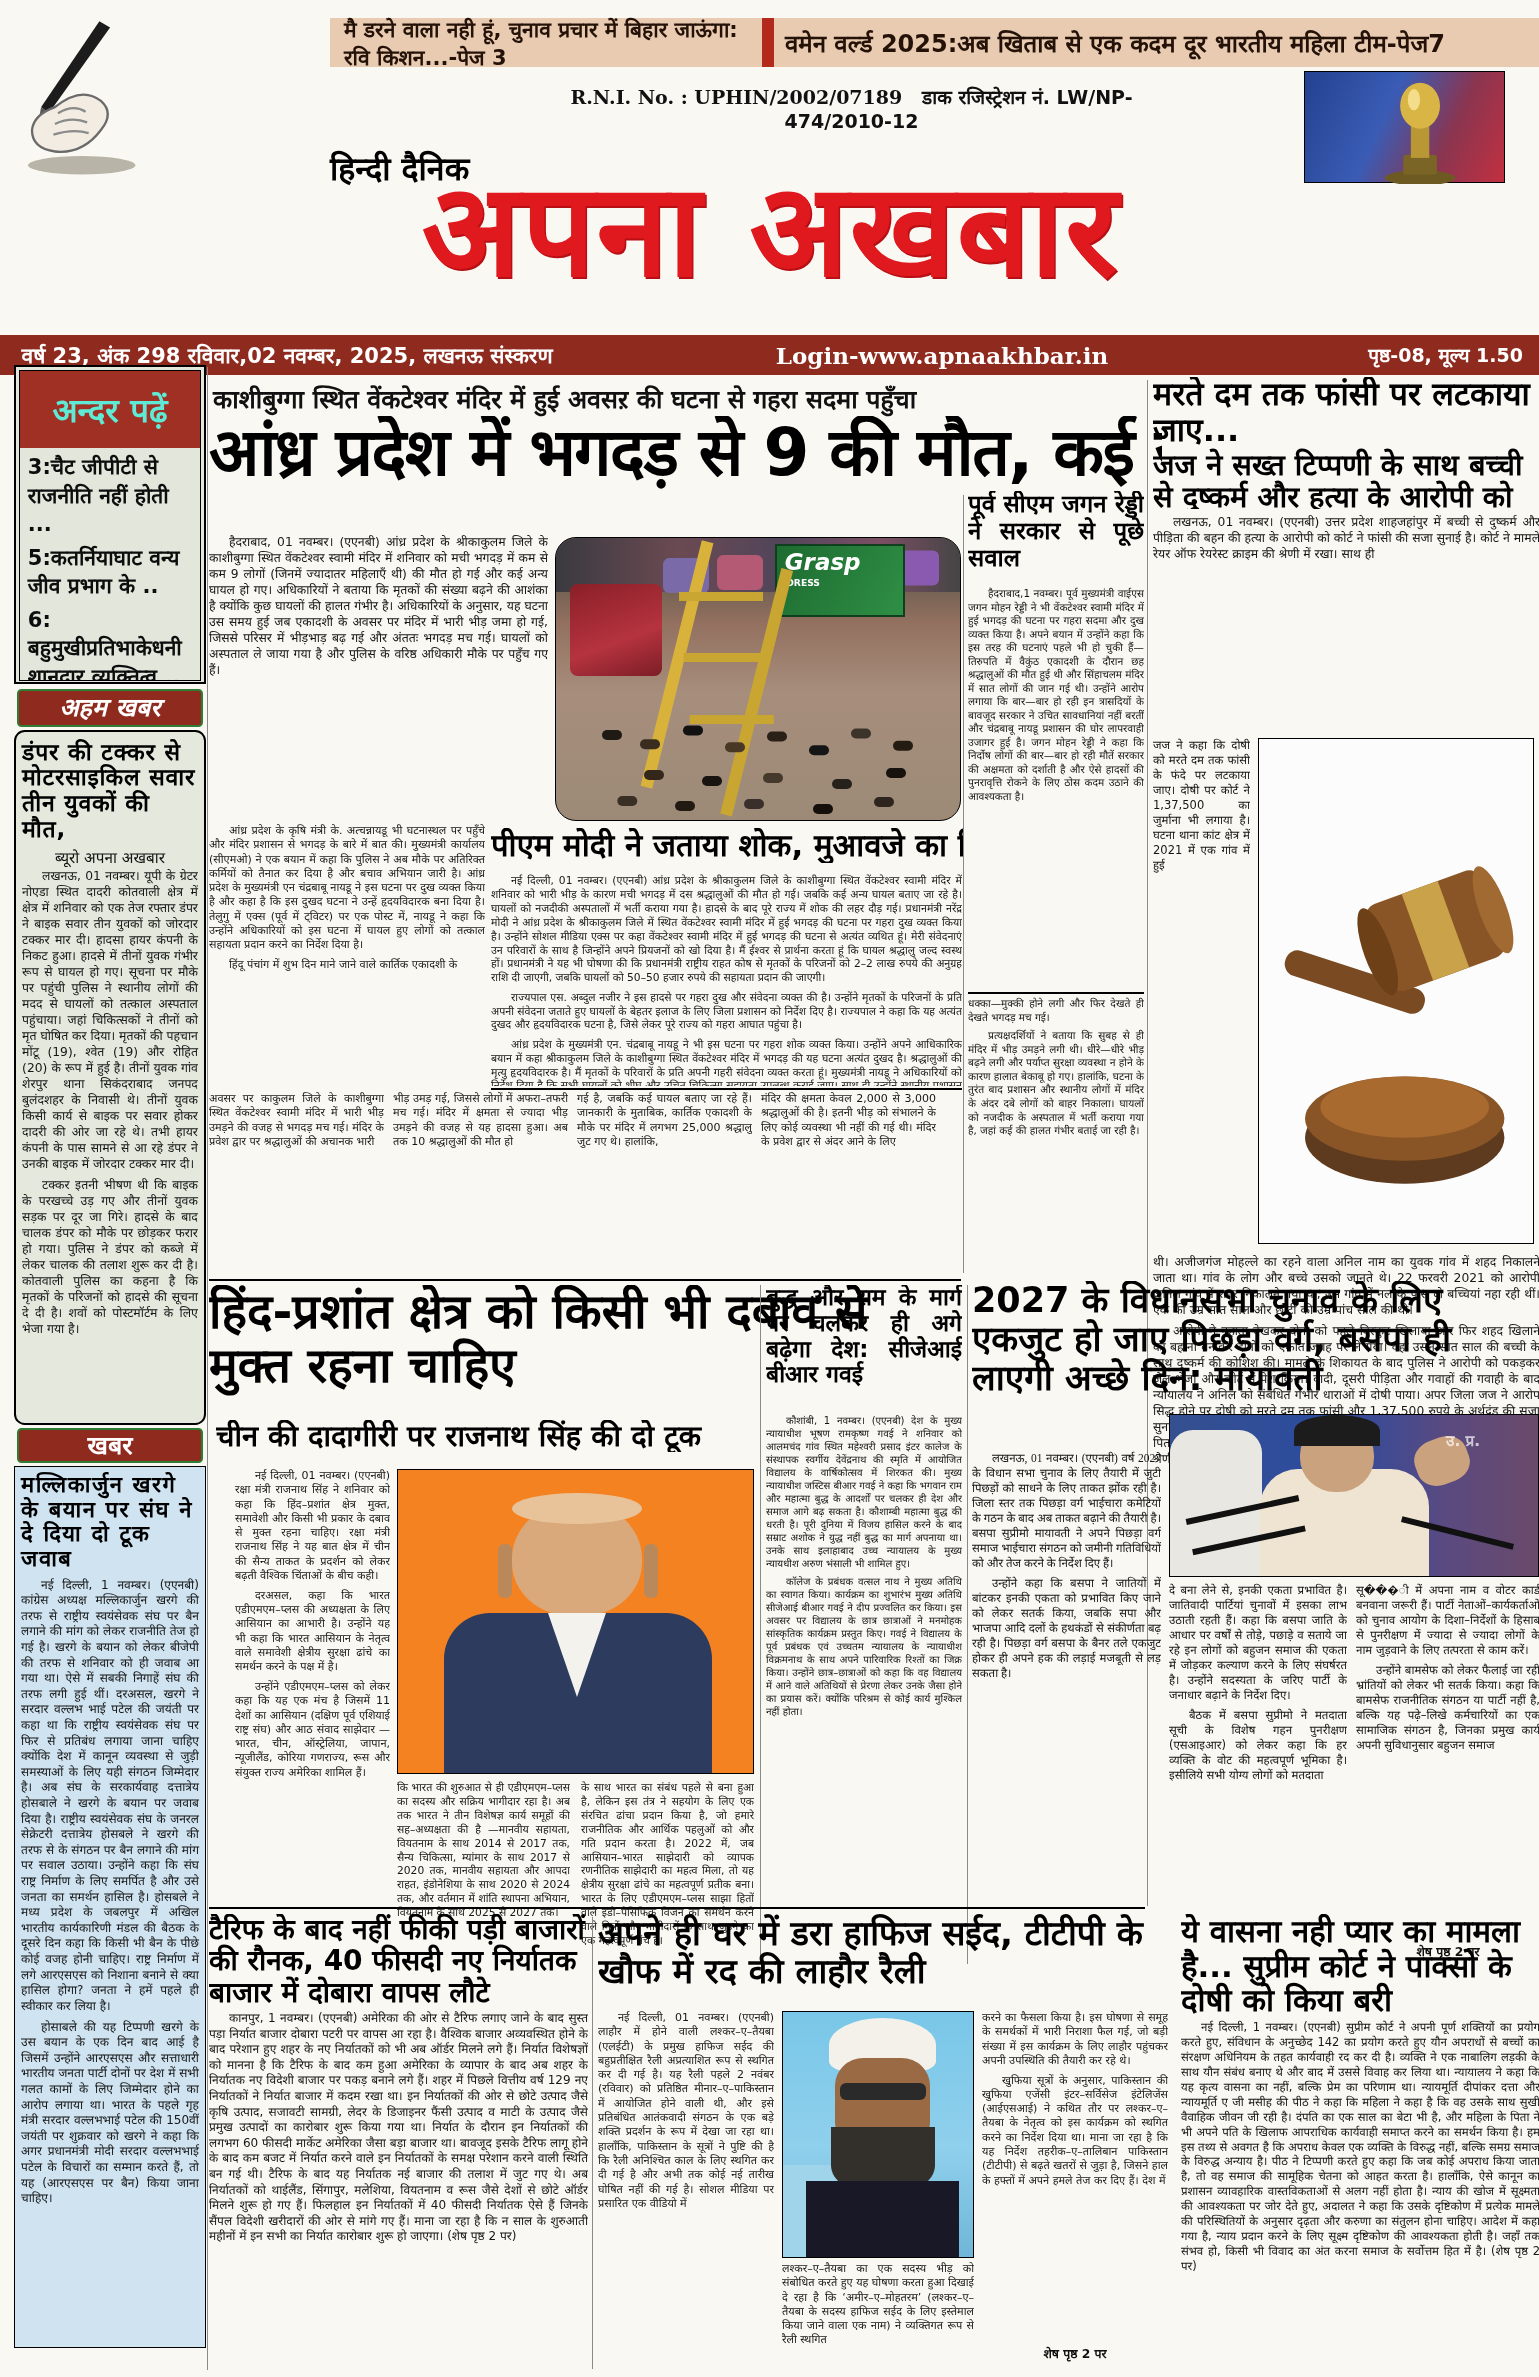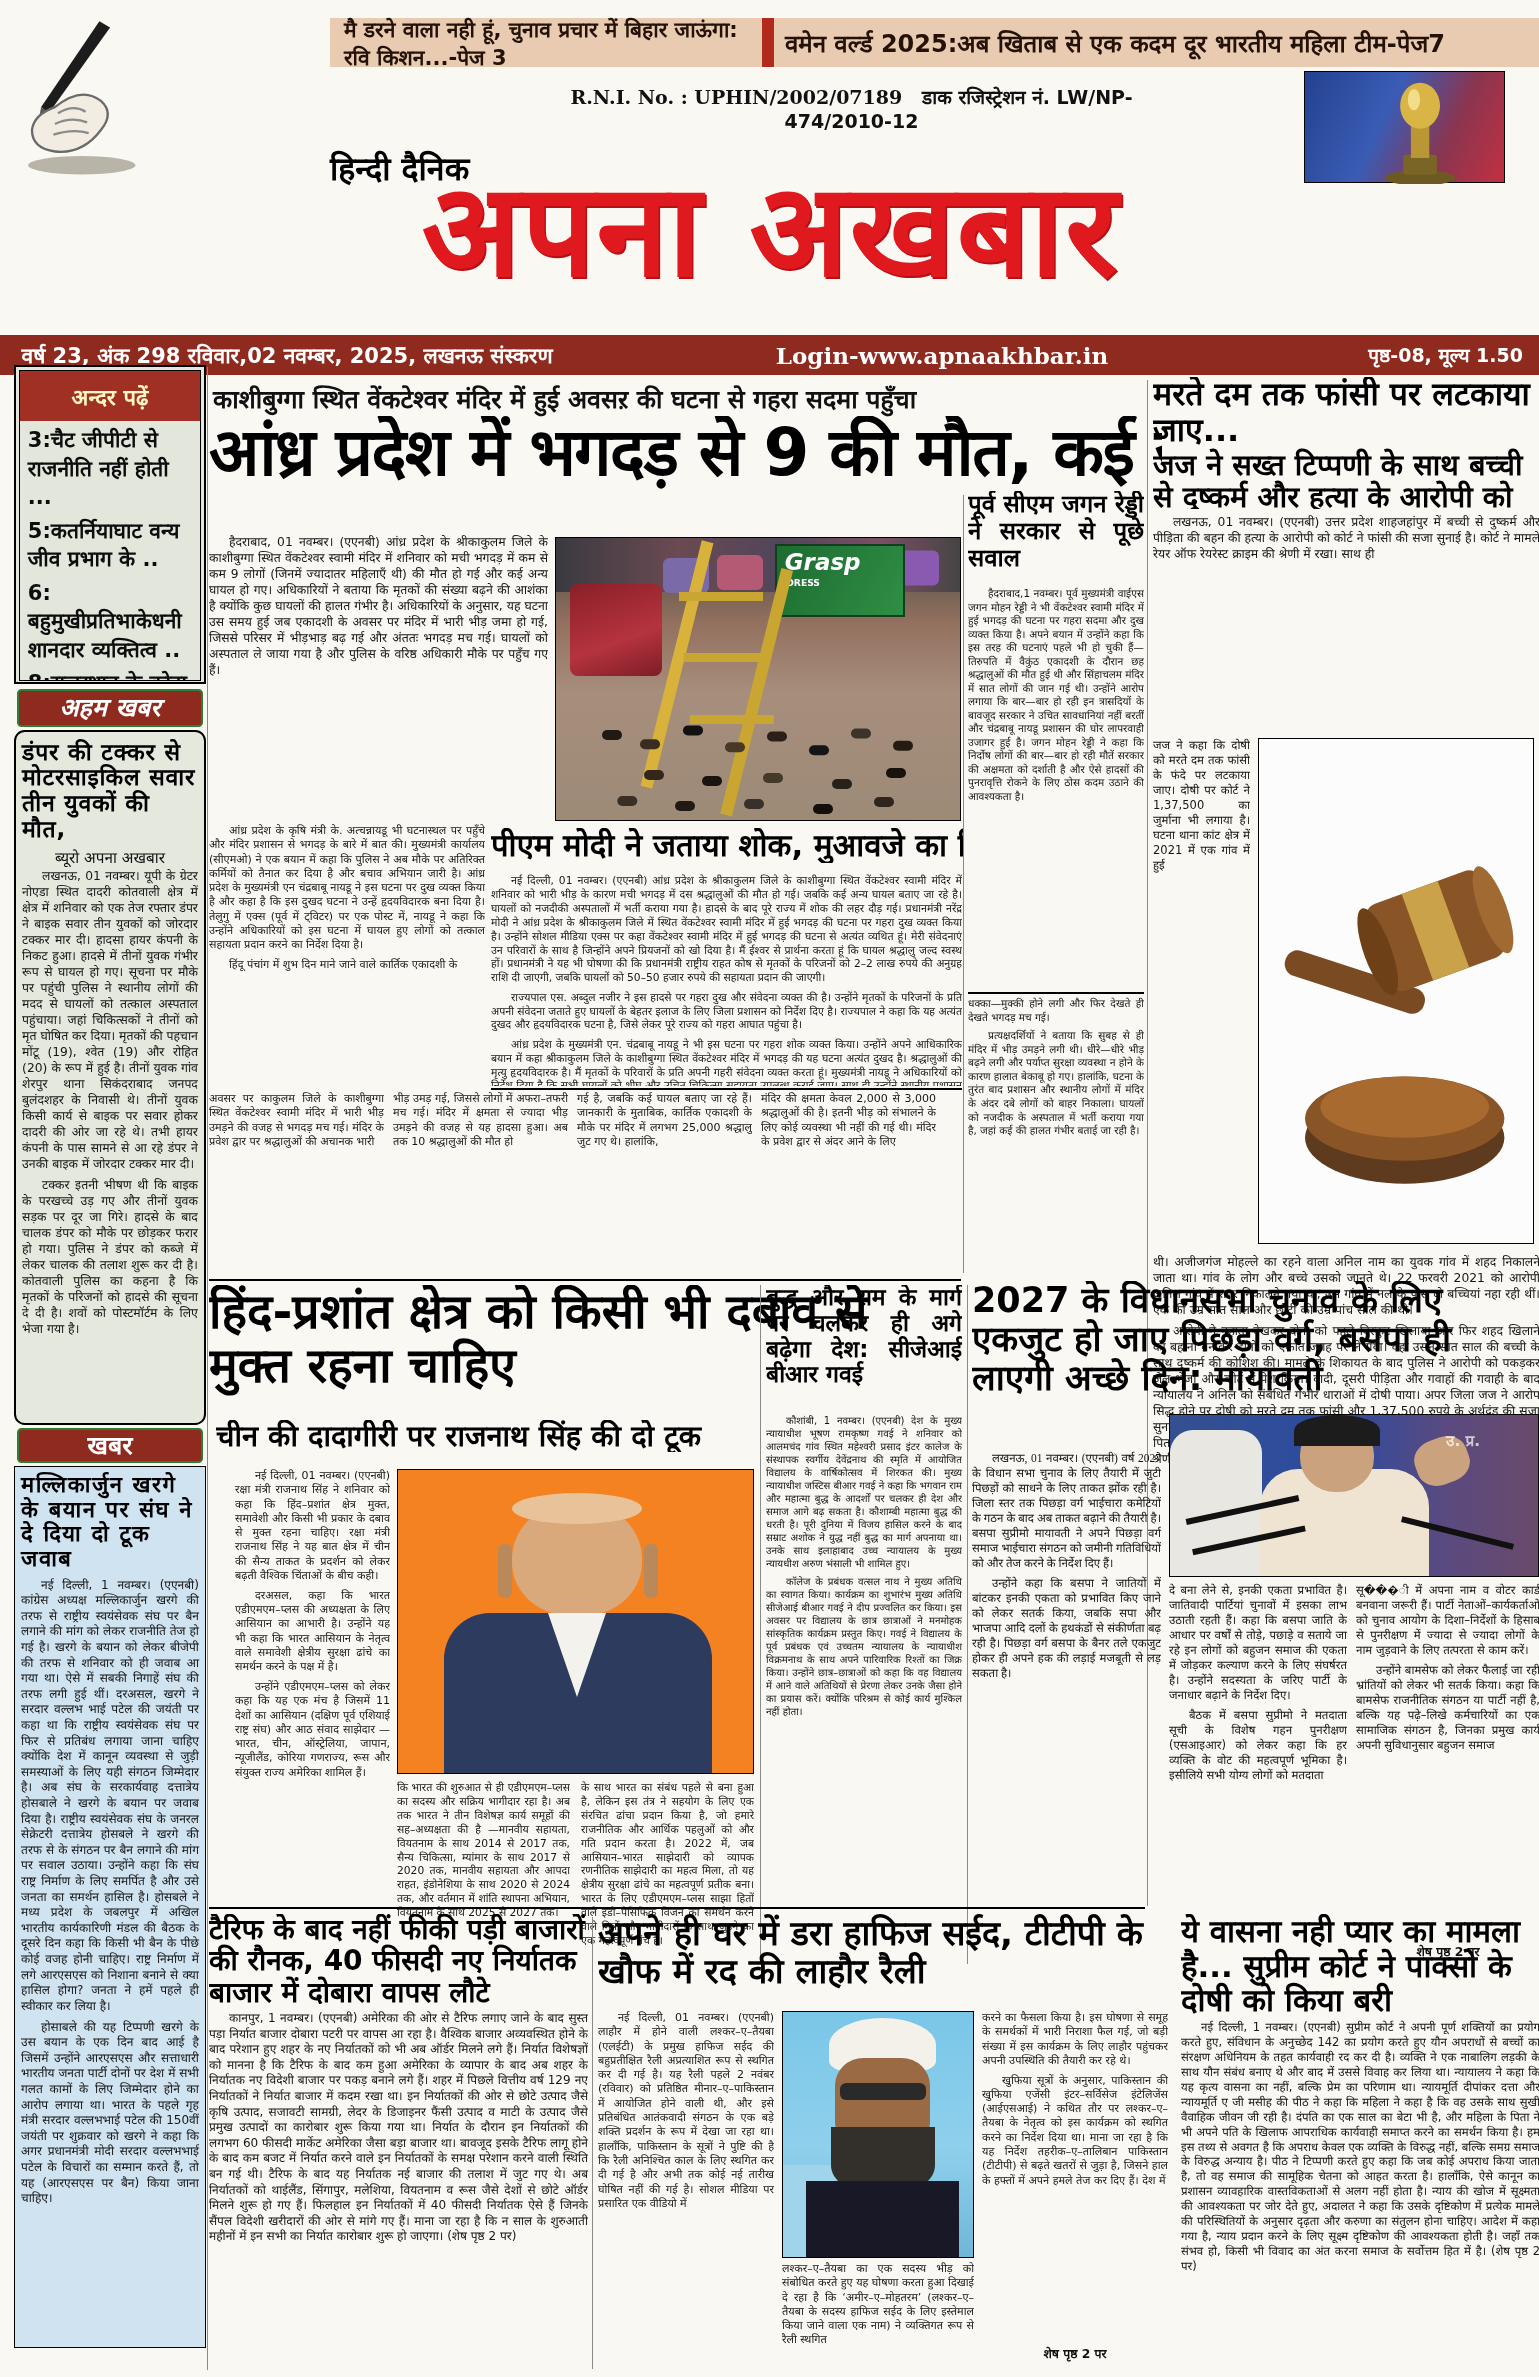--- a/index.html
+++ b/index.html
@@ -18,21 +18,21 @@
   .banner{background:#e8cbb1;display:flex;align-items:center;}
   .banner .lt{font-weight:bold;font-size:21px;color:#241208;padding-left:14px;width:418px;}
   .banner .sep{width:12.3px;height:100%;background:#b22a1e;}
   .banner .rt{font-weight:bold;font-size:24px;color:#241208;padding-left:10.7px;flex:1;}
   .rni{font-family:"DejaVu Serif",serif;font-weight:bold;font-size:19px;text-align:center;}
   .masthead{color:#e0191f;font-weight:900;font-size:129px;text-align:center;line-height:1.0;letter-spacing:1.5px;text-shadow:1.5px 1.5px 0 #b80f14;}
   .datebar{background:#8e2a1e;color:#fff;display:flex;align-items:center;font-weight:bold;font-size:21px;}
   
   .sbox{border:2.3px solid #000;background:#e2e6db;}
   .sbox .inner{border:1.5px solid #000;margin:3.1px;height:calc(100% - 6.1px);overflow:hidden;}
-  .redhead{background:#a03024;color:#fef9c3;font-weight:bold;text-align:center;font-size:22px;padding:10px 0;}
+  .redhead{background:#a03024;color:#5eead4;font-weight:bold;text-align:center;font-size:33px;padding:16px 0;}
   .insideitem{font-weight:bold;font-size:21px;line-height:1.35;padding:5.4px 7.7px 0 7.7px;color:#0d0d0d;}
   .greenbar{background:#8e2a1e;border:2.3px solid #2e7d32;color:#fff;font-weight:bold;text-align:center;font-size:25px;line-height:1.25;border-radius:4.6px;}
   .roundbox{border:2.3px solid #000;border-radius:10.7px;}
   .photo{border:1.5px solid #000;}
   .kick{font-weight:bold;font-size:25px;}
   .capt{font-size:9.2px;color:#fff;font-weight:bold;}
 </style>
 </head>
 <body>
 
@@ -114,21 +114,21 @@
 <div class="abs hl nw ov" style="left:209px;top:416px;width:953px;font-size:66px;letter-spacing:-1.5px;">आंध्र प्रदेश में भगदड़ से 9 की मौत, कई जख्मी</div>
 
 <div class="abs bt just ov" style="left:209px;top:535px;width:339px;height:285px;font-size:12.3px;">
   <p>हैदराबाद, 01 नवम्बर। (एएनबी) आंध्र प्रदेश के श्रीकाकुलम जिले के काशीबुग्गा स्थित वेंकटेश्वर स्वामी मंदिर में शनिवार को मची भगदड़ में कम से कम 9 लोगों (जिनमें ज्यादातर महिलाएँ थी) की मौत हो गई और कई अन्य घायल हो गए। अधिकारियों ने बताया कि मृतकों की संख्या बढ़ने की आशंका है क्योंकि कुछ घायलों की हालत गंभीर है। अधिकारियों के अनुसार, यह घटना उस समय हुई जब एकादशी के अवसर पर मंदिर में भारी भीड़ जमा हो गई, जिससे परिसर में भीड़भाड़ बढ़ गई और अंततः भगदड़ मच गई। घायलों को अस्पताल ले जाया गया है और पुलिस के वरिष्ठ अधिकारी मौके पर पहुँच गए हैं।</p>
 </div>
 <div class="abs bt just ov" style="left:209px;top:824px;width:276px;height:261px;font-size:11px;">
   <p>आंध्र प्रदेश के कृषि मंत्री के. अत्चन्नायडू भी घटनास्थल पर पहुँचे और मंदिर प्रशासन से भगदड़ के बारे में बात की। मुख्यमंत्री कार्यालय (सीएमओ) ने एक बयान में कहा कि पुलिस ने अब मौके पर अतिरिक्त कर्मियों को तैनात कर दिया है और बचाव अभियान जारी है। आंध्र प्रदेश के मुख्यमंत्री एन चंद्रबाबू नायडू ने इस घटना पर दुख व्यक्त किया है और कहा है कि इस दुखद घटना ने उन्हें हृदयविदारक बना दिया है। तेलुगु में एक्स (पूर्व में ट्विटर) पर एक पोस्ट में, नायडू ने कहा कि उन्होंने अधिकारियों को इस घटना में घायल हुए लोगों को तत्काल सहायता प्रदान करने का निर्देश दिया है।</p>
   <p>हिंदू पंचांग में शुभ दिन माने जाने वाले कार्तिक एकादशी के</p>
 </div>
 
-<div class="abs photo ov" style="left:555px;top:537px;width:406px;height:284px;background:linear-gradient(180deg,#5d5348 0%,#6e5f52 16%,#93705f 30%,#a78e7c 55%,#9c8a77 100%);">
+<div class="abs photo ov" style="left:555px;top:537px;width:406px;height:284px;background:linear-gradient(180deg,#5d5348 0%,#6e5f52 16%,#93705f 30%,#a78e7c 55%,#9c8a77 100%);border-radius:21px;">
   <div class="abs" style="left:0;top:0;width:406px;height:54px;background:linear-gradient(90deg,#3a3a40,#6b4a52 30%,#51455a 55%,#7b4f64 80%,#444);"></div>
   <div class="abs" style="left:230px;top:14px;width:46px;height:35px;border-radius:6.1px;background:#b06ac0;box-shadow:54px 4.6px 0 #c05888,107px -1.5px 0 #8a5ab0,-69px 3.1px 0 #b55a75,-123px 6.1px 0 #7a6aa8;"></div>
   <div class="abs" style="left:14px;top:46px;width:92px;height:92px;background:linear-gradient(160deg,#8a1f28,#b5333f 60%,#7c1d26);border-radius:7.7px;"></div>
   <div class="abs" style="left:219px;top:6.1px;width:130px;height:73px;background:linear-gradient(120deg,#1d6b30,#2f8f45);border:2.3px solid #0f3f1d;color:#fff;">
     <div style="font-weight:bold;font-size:23px;font-style:italic;padding:3.1px 7.7px 0 7.7px;">Grasp</div>
     <div class="capt" style="padding:1.5px 9.2px;">DRESS</div>
   </div>
   <div class="abs" style="left:115px;top:0;width:12.3px;height:253px;background:#d8b23a;transform:rotate(14deg);box-shadow:84px 7.7px 0 #c9a532;"></div>
   <div class="abs" style="left:123px;top:54px;width:84px;height:9.2px;background:#c9a532;box-shadow:4.6px 61px 0 #c9a532,10.7px 123px 0 #c9a532;"></div>
   <div class="abs" style="left:46px;top:192px;width:20px;height:10px;border-radius:5.4px;background:#201a14;box-shadow:38px 9.2px 0 #3a2d20,81px -4.6px 0 #121212,123px 12.3px 0 #4a3826,165px 1.5px 0 #2a2018,207px 15.3px 0 #151515,249px -1.5px 0 #3c342a,291px 10.7px 0 #241c12,42px 40px 0 #33261a,100px 46px 0 #1a1410,161px 43px 0 #45392b,230px 49px 0 #26211b,284px 38px 0 #17120d,15.3px 66px 0 #3a2f24,73px 71px 0 #211a12,142px 69px 0 #39302b,211px 74px 0 #140f0b,272px 67px 0 #2e261e;"></div>

